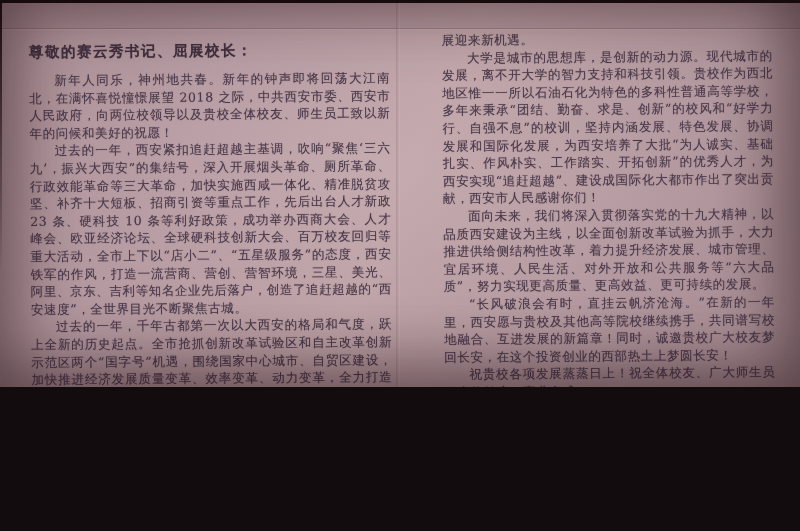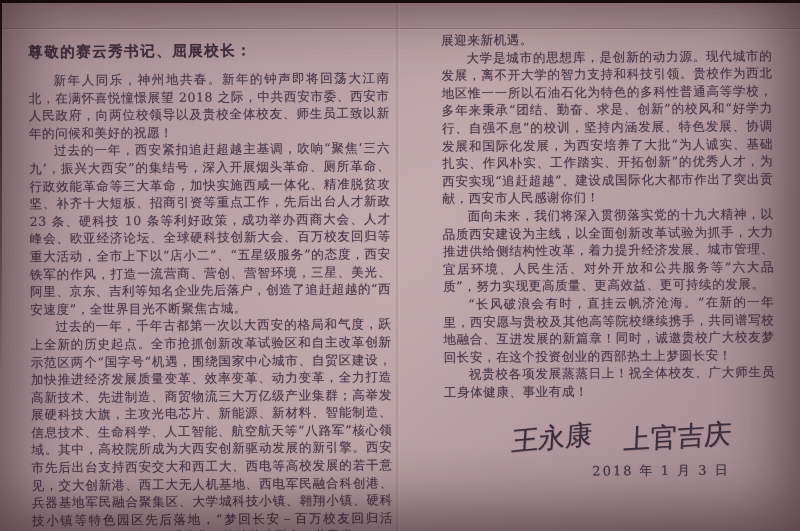--- a/index.html
+++ b/index.html
@@ -1,19 +1,19 @@
 <!DOCTYPE html>
 <html><head>
 <meta charset="utf-8">
 <style>
   html, body { margin: 0; padding: 0; background: #120c0e; }
   .photo {
     position: relative;
     width: 800px;
-    height: 531px;
+    height: 387px;
     overflow: hidden;
     background:
       radial-gradient(90% 80% at 45% 42%, rgba(255,240,240,0.13) 0%, rgba(255,240,240,0) 62%),
       linear-gradient(115deg, #a88d93 0%, #b499a0 25%, #bda2a6 50%, #b2989e 75%, #a68c92 100%);
     font-family: "DejaVu Serif", "Liberation Serif", serif;
   }
   
   .edge-top {
     position: absolute; top: 0; left: 0; right: 0; height: 3px;
     background: #170a0d; z-index: 5;

